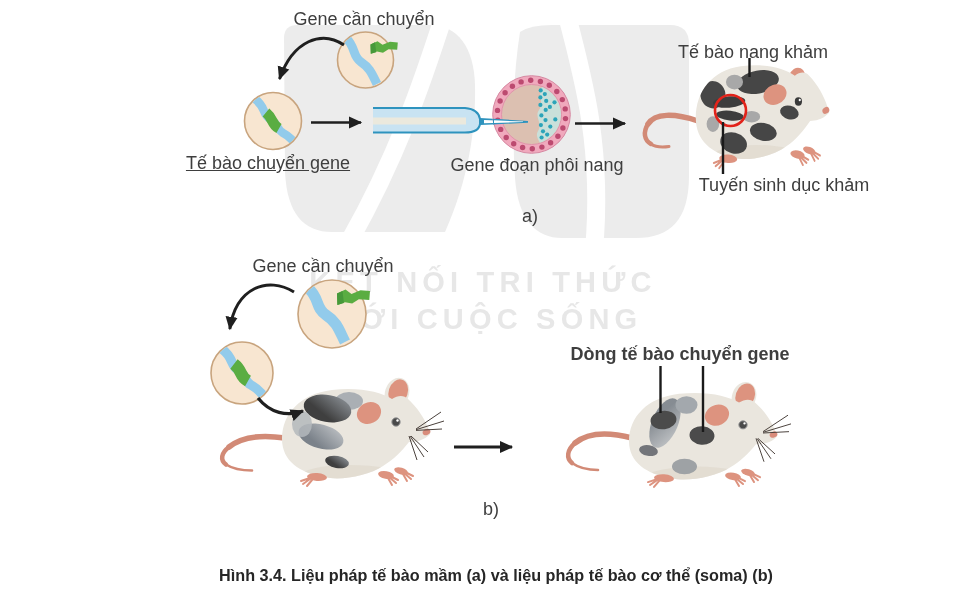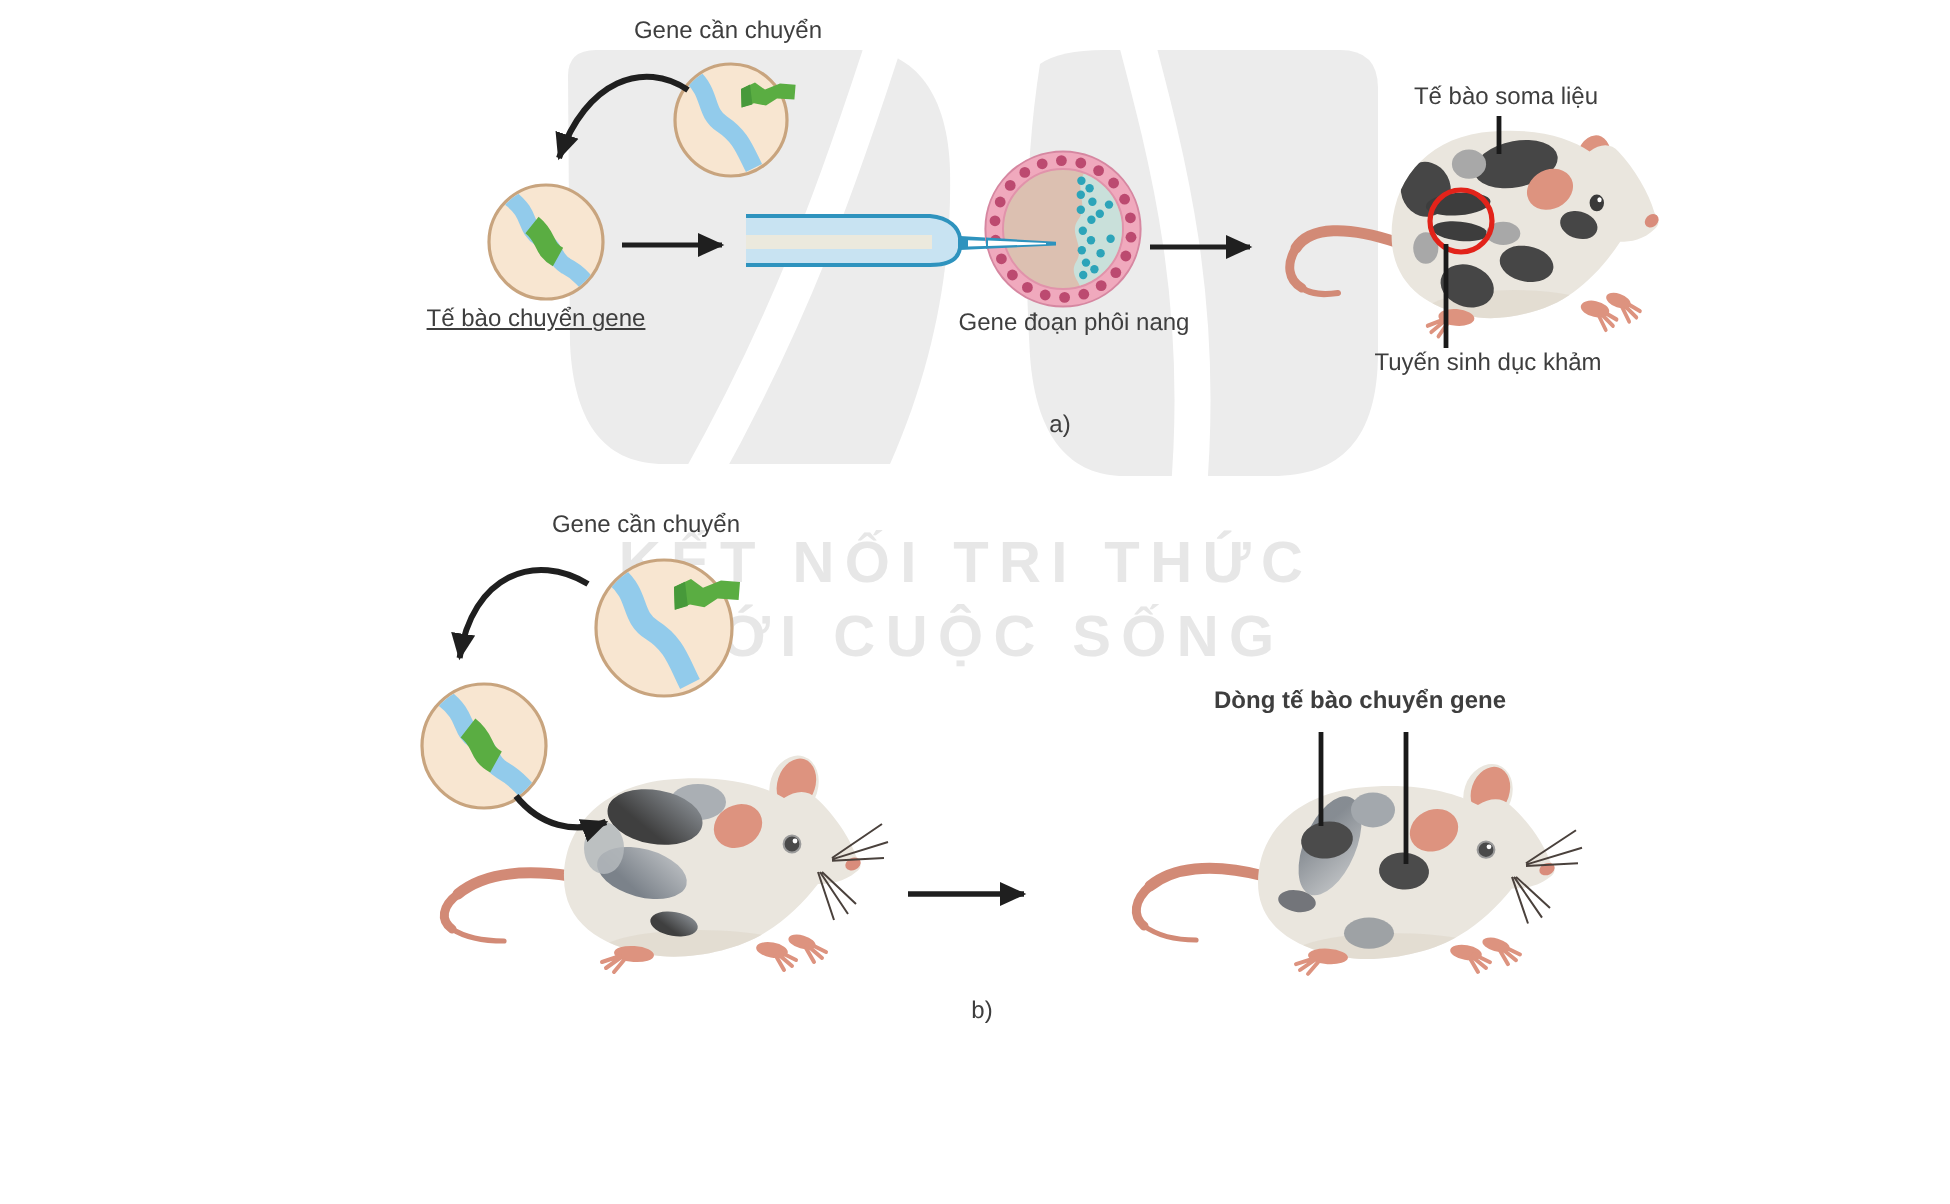--- a/index.html
+++ b/index.html
@@ -2,21 +2,21 @@
 <html><head>
 <meta charset="utf-8">
 <style>
   html,body{margin:0;padding:0;background:#ffffff;}
   #stage{position:relative;width:975px;height:602px;background:#ffffff;overflow:hidden;
          font-family:"Liberation Sans",sans-serif;}
   .wm-text{position:absolute;color:#e7e7e7;font-weight:bold;white-space:nowrap;
            letter-spacing:5.2px;font-size:29px;transform:translateX(-50%);
            font-family:"Liberation Sans",sans-serif;}
   svg{position:absolute;left:0;top:0;}
-  .lbl{position:absolute;color:#3e3e3e;font-size:12px;line-height:1.15;white-space:nowrap;
+  .lbl{position:absolute;color:#3e3e3e;font-size:18px;line-height:1.15;white-space:nowrap;
        transform:translateX(-50%);}
   .caption{position:absolute;color:#262626;font-size:16.2px;font-weight:bold;white-space:nowrap;
        transform:translateX(-50%);}
 </style>
 </head>
 <body>
 
 <div id="stage">
 
   <div class="wm-text" style="left:483px;top:266px;">KẾT NỐI TRI THỨC</div>
@@ -302,19 +302,20 @@
         <path d="M 125,88 L 133,92 M 124,89 L 131,95 M 123,90 L 127,97" fill="none"></path>
       </g>
     </g>
     <line x1="660.5" y1="366" x2="660.5" y2="413" stroke="#1a1a1a" stroke-width="2.4"></line>
     <line x1="703" y1="366" x2="703" y2="432" stroke="#1a1a1a" stroke-width="2.4"></line>
   </svg>
 
   <div class="lbl" style="left:364px;top:9px;">Gene cần chuyển</div>
   <div class="lbl" style="left:268px;top:153px;text-decoration:underline;">Tế bào chuyển gene</div>
   <div class="lbl" style="left:537px;top:155px;">Gene đoạn phôi nang</div>
-  <div class="lbl" style="left:753px;top:42px;">Tế bào soma liệu</div>
-  <div class="lbl" style="left:744px;top:175px;">Tuyến sinh dục khảm</div>
+  <div class="lbl" style="left:753px;top:42px;">Tế bào nang khảm</div>
+  <div class="lbl" style="left:784px;top:175px;">Tuyến sinh dục khảm</div>
   <div class="lbl" style="left:530px;top:206px;">a)</div>
   <div class="lbl" style="left:323px;top:256px;">Gene cần chuyển</div>
   <div class="lbl" style="left:680px;top:344px;font-weight:bold;">Dòng tế bào chuyển gene</div>
   <div class="lbl" style="left:491px;top:499px;">b)</div>
+  <div class="caption" style="left:496px;top:566px;">Hình 3.4. Liệu pháp tế bào mầm (a) và liệu pháp tế bào cơ thể (soma) (b)</div>
 </div>
 
 </body></html>

